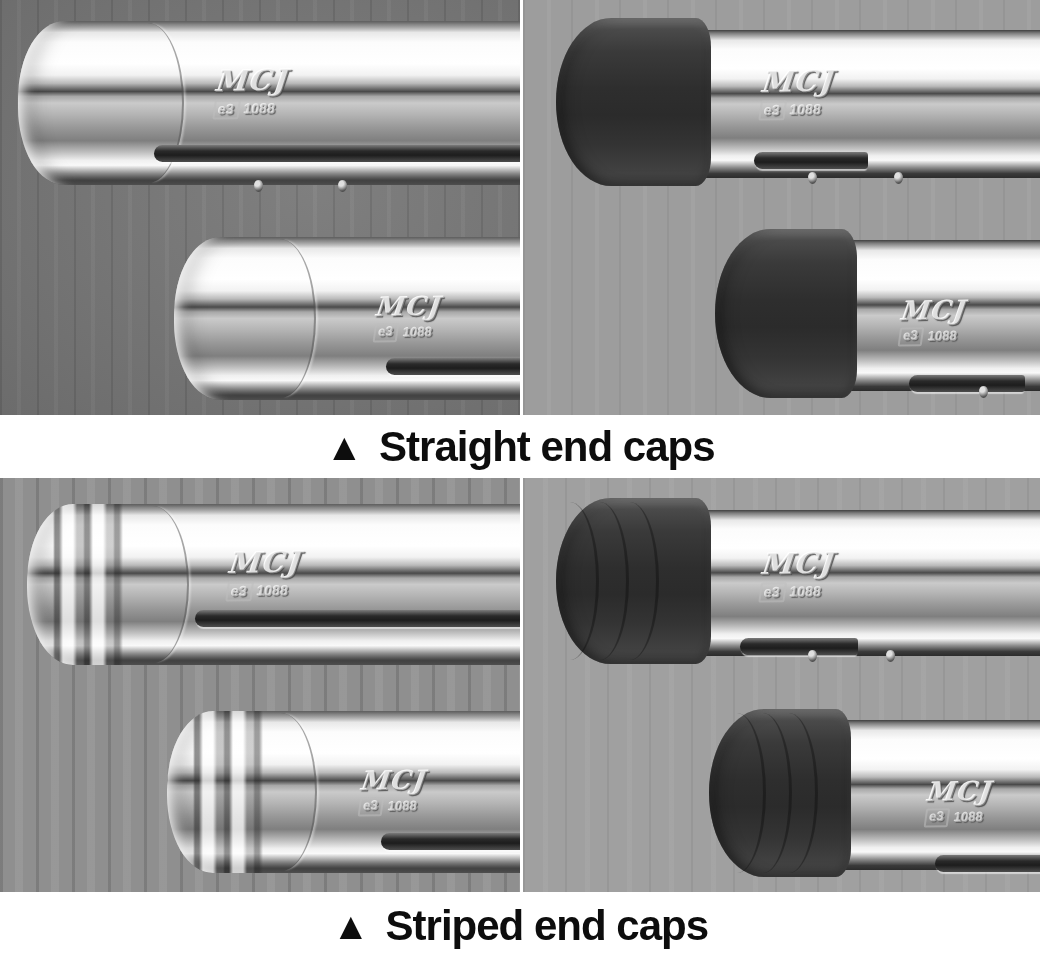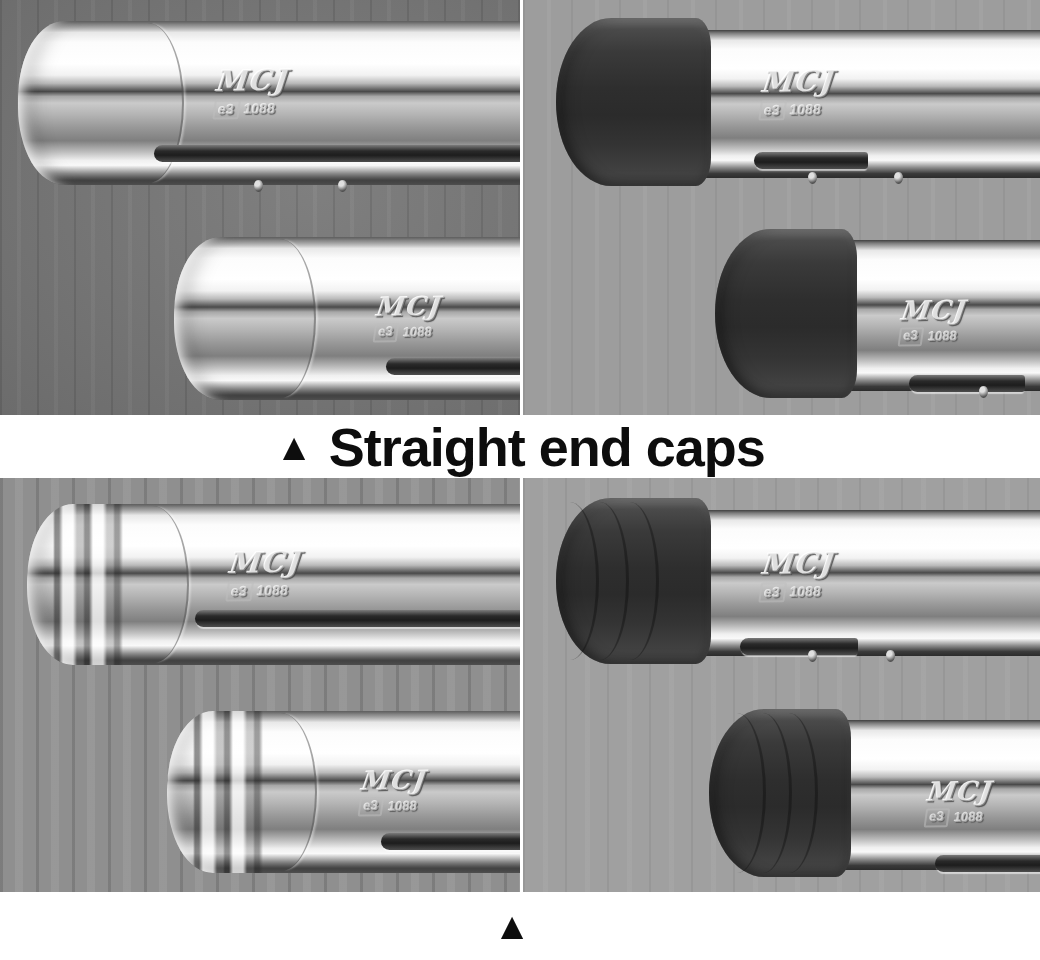--- a/index.html
+++ b/index.html
@@ -26,21 +26,21 @@
   .panel.br{width:517px;height:414px;background:
       repeating-linear-gradient(90deg, rgba(0,0,0,.06) 0 2px, rgba(0,0,0,0) 2px 20px,
         rgba(255,255,255,.05) 20px 25px, rgba(0,0,0,0) 25px 42px),
       var(--bg-bottom-right,#a0a0a0);}
 
   
   .caption-band{display:flex;align-items:center;justify-content:center;background:var(--caption-bg,#fff);}
   .caption-band.first{height:63px;}
   .caption-band.second{height:68px;}
   .tri{font-size:38px;color:var(--caption-text,#0d0d0d);margin-right:16px;line-height:1;}
-  .cap-label{font-size:54px;font-weight:bold;letter-spacing:-1px;color:var(--caption-text,#0d0d0d);line-height:1;}
+  .cap-label{font-size:42px;font-weight:bold;letter-spacing:-1px;color:var(--caption-text,#0d0d0d);line-height:1;}
 
   
   .pipe{position:absolute;}
   .chrome{background:linear-gradient(180deg,
       #3f3f3f 0%, #7a7a7a 2%, #e8e8e8 7%, #fcfcfc 13%, #ffffff 26%, #f2f2f2 33%,
       #bababa 38%, #6b6b6b 41.5%, #4a4a4a 43%, #a8a8a8 46%,
       #cacaca 50%, #b4b4b4 57%, #989898 65%, #7f7f7f 73%,
       #bfbfbf 80%, #f0f0f0 85%, #f9f9f9 88%, #8a8a8a 93%, #3a3a3a 97%, #2c2c2c 100%);}
   .round-left{border-top-left-radius:46px 78px;border-bottom-left-radius:46px 78px;
       box-shadow:inset 10px 0 14px -6px rgba(255,255,255,.95), inset 30px 0 22px -20px rgba(0,0,0,.28);}
@@ -225,15 +225,16 @@
             <span>1088</span>
           </span>
         </div>
         <div class="slot" style="left:226px;width:112px;top:146px"></div>
       </div>
     </figure>
   </div>
 
   <div class="caption-band second">
     <span class="tri">▲</span>
+    <span class="cap-label">Striped end caps</span>
   </div>
 
 </div>
 
 </body></html>

